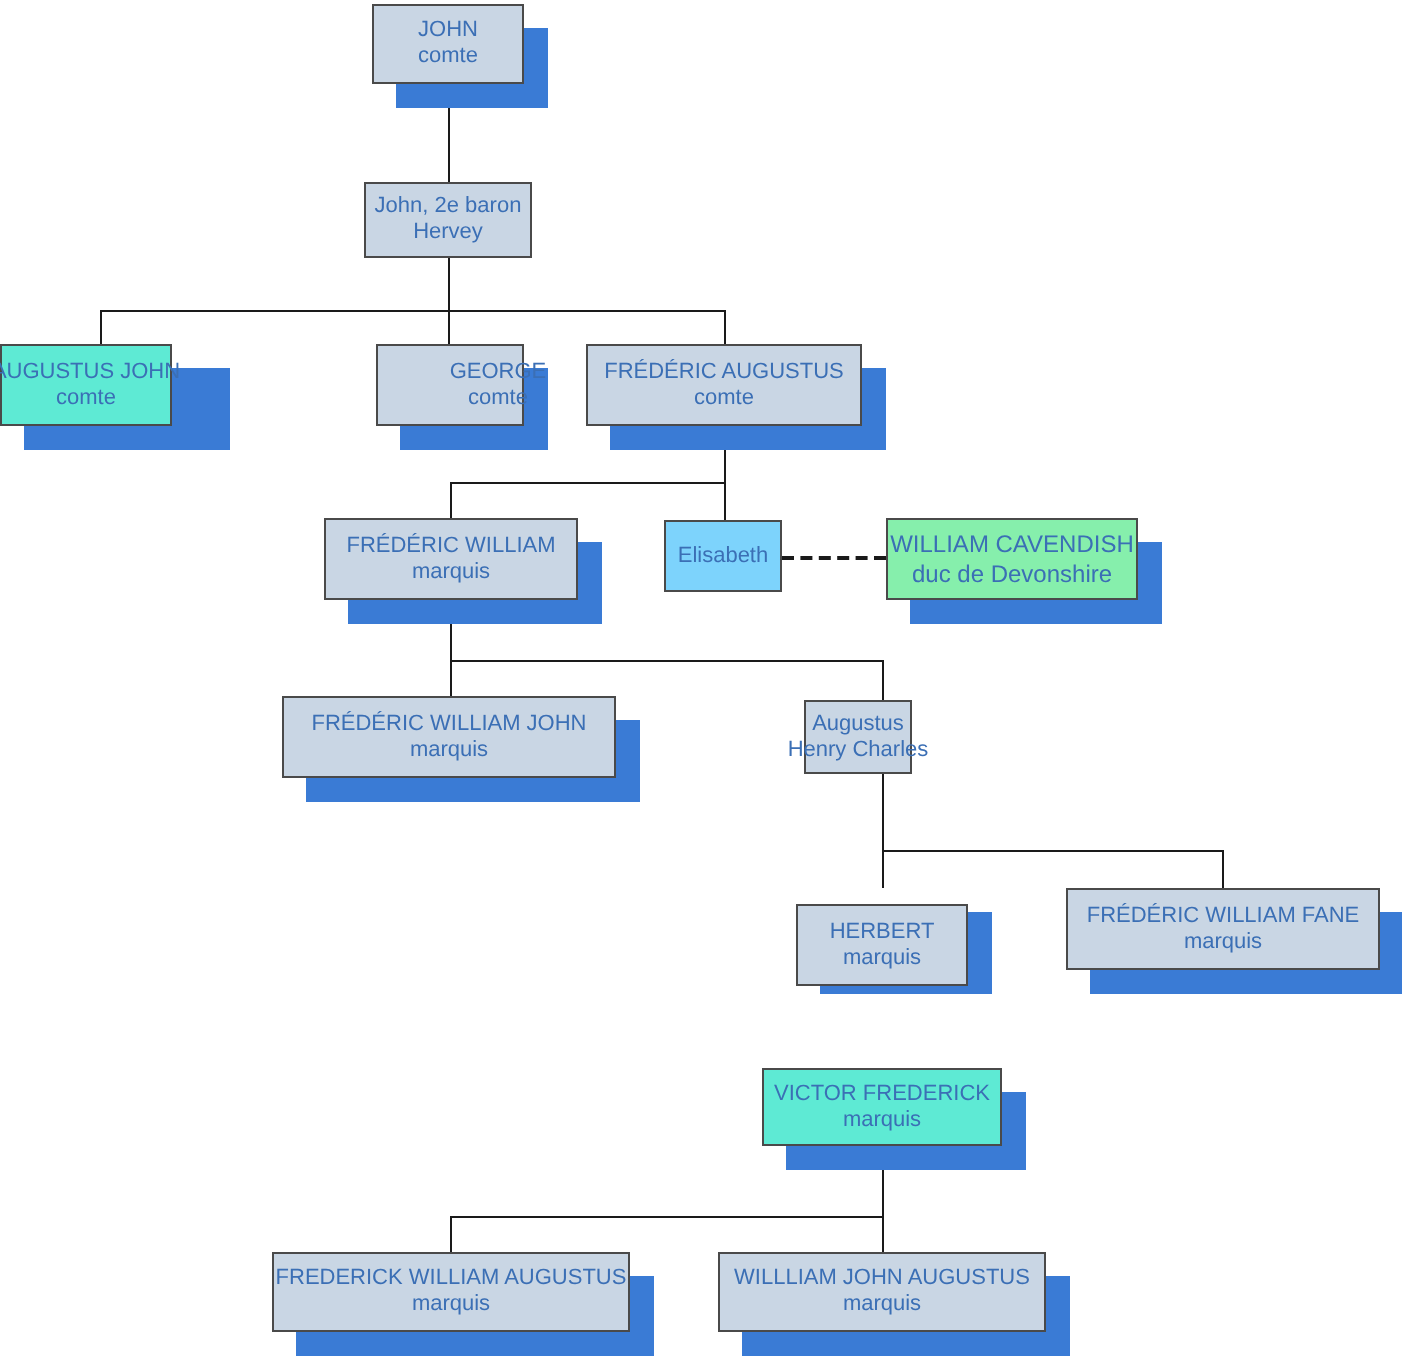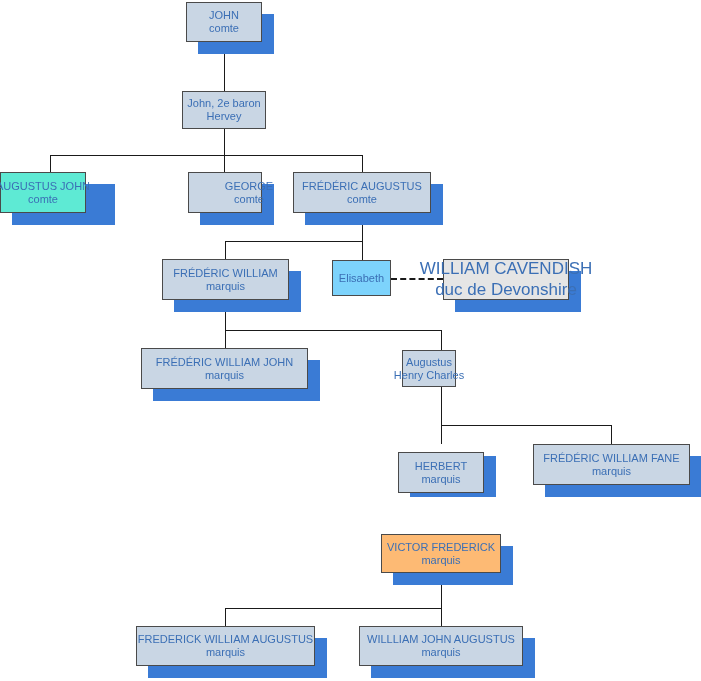--- a/index.html
+++ b/index.html
@@ -103,21 +103,21 @@
     </div>
     <div class="shadow" style="left: 174px; top: 271px; width: 127px; height: 41px; background: rgb(58, 123, 213);"></div>
     <div class="node" style="left: 162px; top: 259px; width: 127px; height: 41px; font-size: 11px; background: rgb(201, 214, 228); border-color: rgb(74, 74, 74); color: rgb(59, 111, 181);">
       <span class="nm">FRÉDÉRIC WILLIAM</span>
       <span class="tt">marquis</span>
     </div>
     <div class="node" style="left: 332px; top: 260px; width: 59px; height: 36px; font-size: 11px; background: #7dd3fc; border-color: rgb(74, 74, 74); color: rgb(59, 111, 181);">
       <span class="nm">Elisabeth</span>
     </div>
     <div class="shadow" style="left: 455px; top: 271px; width: 126px; height: 41px; background: rgb(58, 123, 213);"></div>
-    <div class="node" style="left: 443px; top: 259px; width: 126px; height: 41px; font-size: 17px; background: #e5e5e5; border-color: rgb(74, 74, 74); color: rgb(59, 111, 181);">
+    <div class="node" style="left: 443px; top: 259px; width: 126px; height: 41px; font-size: 12px; background: #86efac; border-color: rgb(74, 74, 74); color: rgb(59, 111, 181);">
       <span class="nm">WILLIAM CAVENDISH</span>
       <span class="tt">duc de Devonshire</span>
     </div>
     <div class="shadow" style="left: 153px; top: 360px; width: 167px; height: 41px; background: rgb(58, 123, 213);"></div>
     <div class="node" style="left: 141px; top: 348px; width: 167px; height: 41px; font-size: 11px; background: rgb(201, 214, 228); border-color: rgb(74, 74, 74); color: rgb(59, 111, 181);">
       <span class="nm">FRÉDÉRIC WILLIAM JOHN</span>
       <span class="tt">marquis</span>
     </div>
     <div class="node" style="left: 402px; top: 350px; width: 54px; height: 37px; font-size: 11px; background: rgb(201, 214, 228); border-color: rgb(74, 74, 74); color: rgb(59, 111, 181);">
       <span class="nm">Augustus</span>
@@ -127,21 +127,21 @@
     <div class="node" style="left: 398px; top: 452px; width: 86px; height: 41px; font-size: 11px; background: rgb(201, 214, 228); border-color: rgb(74, 74, 74); color: rgb(59, 111, 181);">
       <span class="nm">HERBERT</span>
       <span class="tt">marquis</span>
     </div>
     <div class="shadow" style="left: 545px; top: 456px; width: 157px; height: 41px; background: rgb(58, 123, 213);"></div>
     <div class="node" style="left: 533px; top: 444px; width: 157px; height: 41px; font-size: 11px; background: rgb(201, 214, 228); border-color: rgb(74, 74, 74); color: rgb(59, 111, 181);">
       <span class="nm">FRÉDÉRIC WILLIAM FANE</span>
       <span class="tt">marquis</span>
     </div>
     <div class="shadow" style="left: 393px; top: 546px; width: 120px; height: 39px; background: rgb(58, 123, 213);"></div>
-    <div class="node" style="left: 381px; top: 534px; width: 120px; height: 39px; font-size: 11px; background: #fdba74; border-color: rgb(74, 74, 74); color: rgb(59, 111, 181);">
+    <div class="node" style="left: 381px; top: 534px; width: 120px; height: 39px; font-size: 11px; background: #5eead4; border-color: rgb(74, 74, 74); color: rgb(59, 111, 181);">
       <span class="nm">VICTOR FREDERICK</span>
       <span class="tt">marquis</span>
     </div>
     <div class="shadow" style="left: 148px; top: 638px; width: 179px; height: 40px; background: rgb(58, 123, 213);"></div>
     <div class="node" style="left: 136px; top: 626px; width: 179px; height: 40px; font-size: 11px; background: rgb(201, 214, 228); border-color: rgb(74, 74, 74); color: rgb(59, 111, 181);">
       <span class="nm">FREDERICK WILLIAM AUGUSTUS</span>
       <span class="tt">marquis</span>
     </div>
     <div class="shadow" style="left: 371px; top: 638px; width: 164px; height: 40px; background: rgb(58, 123, 213);"></div>
     <div class="node" style="left: 359px; top: 626px; width: 164px; height: 40px; font-size: 11px; background: rgb(201, 214, 228); border-color: rgb(74, 74, 74); color: rgb(59, 111, 181);">

